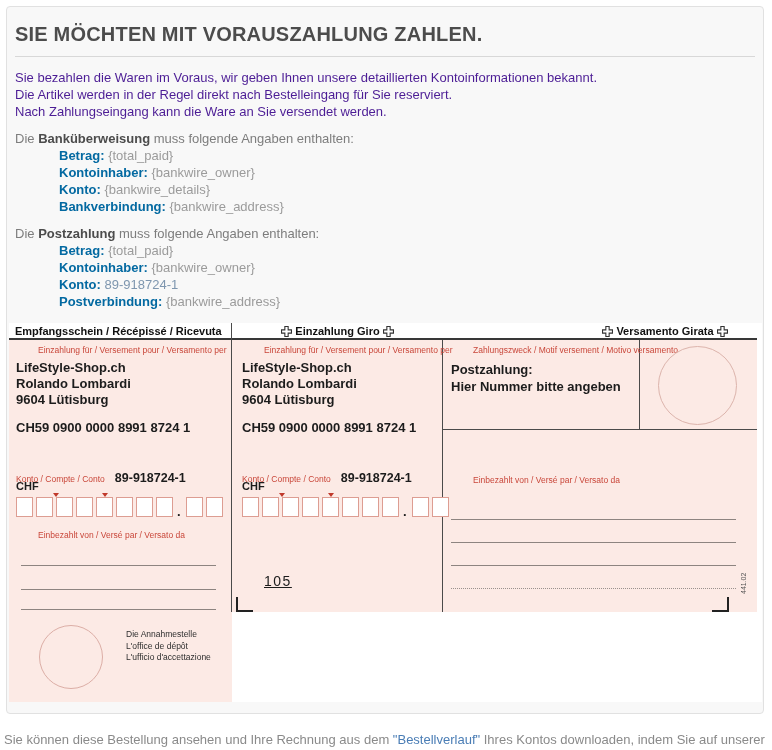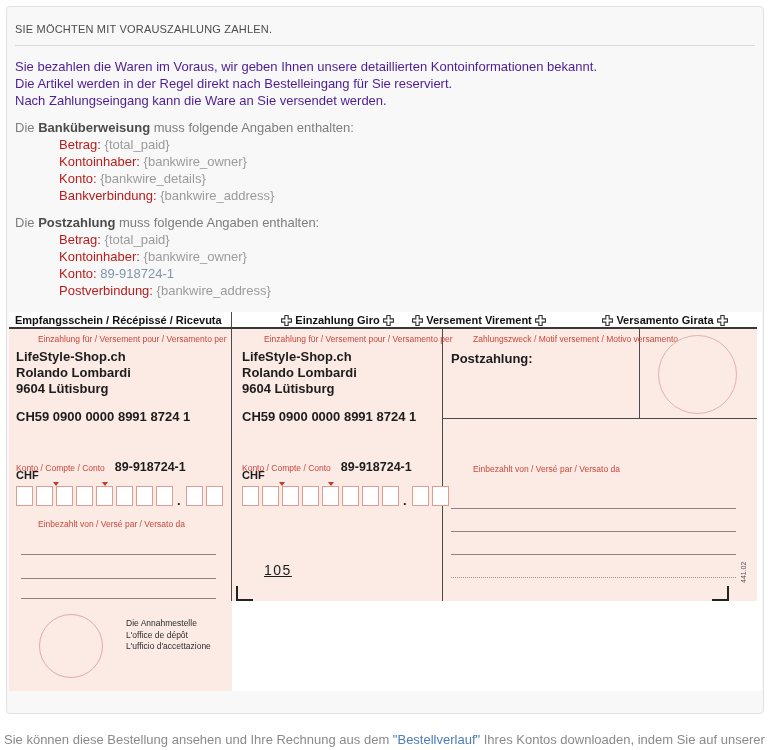--- a/index.html
+++ b/index.html
@@ -3,29 +3,29 @@
 <meta charset="utf-8">
 <style>
   * { margin:0; padding:0; box-sizing:border-box; }
   html,body { width:772px; height:750px; overflow:hidden; background:#fff;
     font-family:"Liberation Sans", sans-serif; }
   .page { position:relative; width:772px; height:750px; }
 
   .panel { position:absolute; left:6px; top:6px; width:758px; height:708px;
     background:#f8f8f8; border:1px solid #e1e1e1; border-radius:4px; }
 
-  .panel h1 { margin:16px 8px 8px 8px; font-size:11px; font-weight:normal;
+  .panel h1 { margin:16px 8px 8px 8px; font-size:20px; font-weight:bold;
     color:#4c4c4c; letter-spacing:.2px; }
   .panel hr { border:none; border-top:1px solid #d8d8d8; margin:10px 8px 0 8px; }
 
   .intro { margin:12px 8px 0 8px; font-size:13px; color:#4c1d95; line-height:17px; }
 
   .info-block { margin:10px 8px 0 8px; font-size:13px; line-height:17px; color:#7d7d7d; }
   .info-block .b { font-weight:bold; color:#4c4c4c; }
-  .info-row .lab { font-weight:normal; color:#b91c1c;padding-left:44px; }
+  .info-row .lab { font-weight:bold; color:#0369a1;padding-left:44px; }
   .info-row .val { color:#9b9b9b; }
   .info-row .val.blue { color:#7e96af; }
 
   
   .slip { position:relative; margin:13px 4px 0 2px; width:753px; height:379px;
     background:#fff; font-family:"Liberation Sans", sans-serif; }
 
   .slip-header { position:absolute; left:0; top:0; width:748px; height:17px;
     background:#fff; border-bottom:2px solid #383838; }
   .hdr-lbl { position:absolute; top:0; height:17px; line-height:16px;
@@ -140,25 +140,20 @@
     </div>
 
     <div class="slip">
       <div class="slip-header">
         <div class="hdr-lbl hdr-receipt">Empfangsschein / Récépissé / Ricevuta</div>
         <div class="hdr-lbl hdr-giro"><span class="cross"><svg viewBox="0 0 20 20" width="11" height="11">
                 <path d="M7 1 h6 v6 h6 v6 h-6 v6 h-6 v-6 h-6 v-6 h6 z" fill="#fff" stroke="#333" stroke-width="2"></path>
               </svg></span> <span>Einzahlung Giro</span> <span class="cross"><svg viewBox="0 0 20 20" width="11" height="11">
                 <path d="M7 1 h6 v6 h6 v6 h-6 v6 h-6 v-6 h-6 v-6 h6 z" fill="#fff" stroke="#333" stroke-width="2"></path>
               </svg></span></div>
-        <div class="hdr-lbl hdr-virement"><span class="cross"><svg viewBox="0 0 20 20" width="11" height="11">
-                <path d="M7 1 h6 v6 h6 v6 h-6 v6 h-6 v-6 h-6 v-6 h6 z" fill="#fff" stroke="#333" stroke-width="2"></path>
-              </svg></span> <span>Versement Virement</span> <span class="cross"><svg viewBox="0 0 20 20" width="11" height="11">
-                <path d="M7 1 h6 v6 h6 v6 h-6 v6 h-6 v-6 h-6 v-6 h6 z" fill="#fff" stroke="#333" stroke-width="2"></path>
-              </svg></span></div>
         <div class="hdr-lbl hdr-girata"><span class="cross"><svg viewBox="0 0 20 20" width="11" height="11">
                 <path d="M7 1 h6 v6 h6 v6 h-6 v6 h-6 v-6 h-6 v-6 h6 z" fill="#fff" stroke="#333" stroke-width="2"></path>
               </svg></span> <span>Versamento Girata</span> <span class="cross"><svg viewBox="0 0 20 20" width="11" height="11">
                 <path d="M7 1 h6 v6 h6 v6 h-6 v6 h-6 v-6 h-6 v-6 h6 z" fill="#fff" stroke="#333" stroke-width="2"></path>
               </svg></span></div>
       </div>
 
       <div class="pink pink-left"></div>
       <div class="pink pink-mid"></div>
       <div class="pink pink-right"></div>
@@ -232,20 +227,21 @@
             <div class="adot">.</div>
             <div class="abox"></div>
             <div class="abox"></div>
           </div>
         <div class="form-number">105</div>
       </div>
 
       <div class="red-lbl lbl-purpose">Zahlungszweck / Motif versement / Motivo versamento</div>
       <div class="purpose-text">
         <span>Postzahlung:</span><br>
+        <span>Hier Nummer bitte angeben</span>
       </div>
       <div class="post-circle"></div>
       <div class="red-lbl lbl-paidby-right">Einbezahlt von / Versé par / Versato da</div>
       <div class="pline pl1"></div>
       <div class="pline pl2"></div>
       <div class="pline pl3"></div>
       <div class="pline pl4"></div>
       <div class="side-code">441.02</div>
 
       <div class="corner corner-bl"></div>

